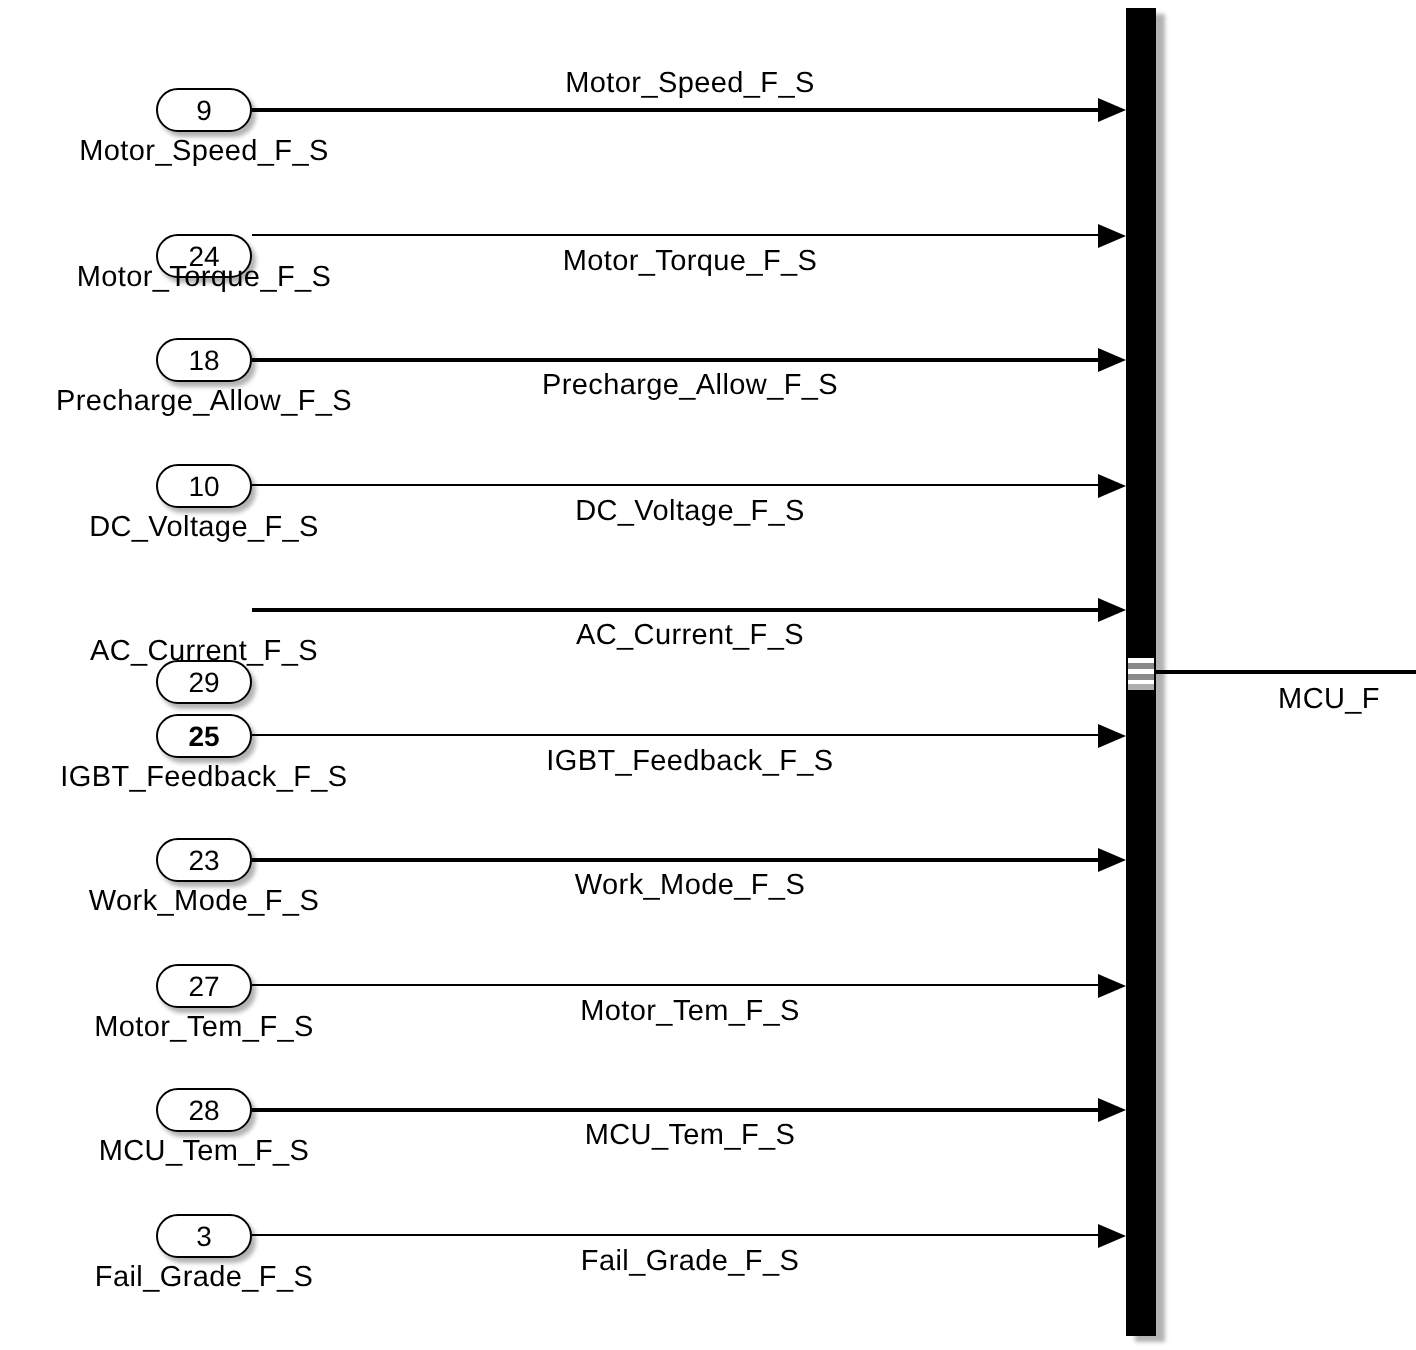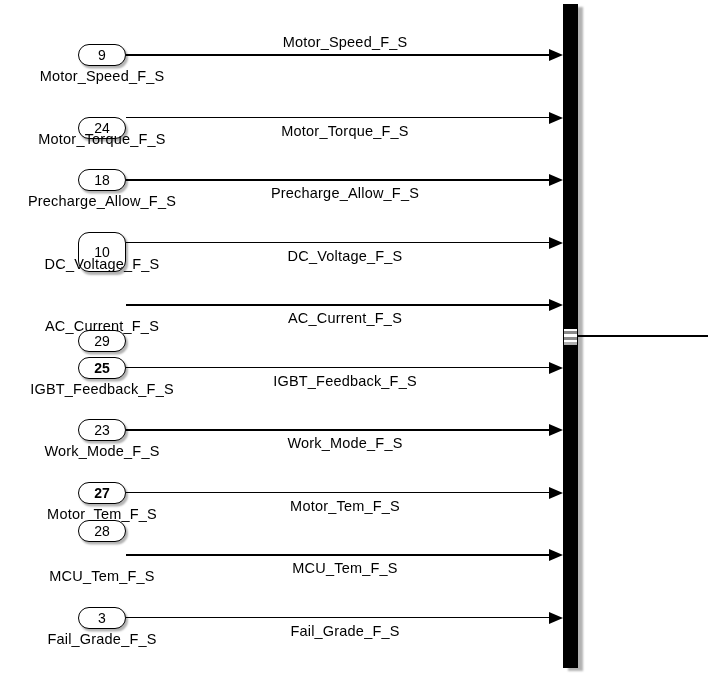--- a/index.html
+++ b/index.html
@@ -88,21 +88,21 @@
       <div class="wire" style="left: 126px; top: 116.75px; width: 423px;"></div>
       <div class="arrow" style="left: 549px; top: 111.5px;"></div>
       <div class="signal-label" style="left: 185px; top: 122.5px; width: 320px;">Motor_Torque_F_S</div>
       <div class="inport" style="left: 78px; top: 169px; width: 48px; height: 22px;">
         <span class="inport-num">18</span>
       </div>
       <div class="block-label" style="left: -48px; top: 193px; width: 300px;">Precharge_Allow_F_S</div>
       <div class="wire" style="left: 126px; top: 179.25px; width: 423px;"></div>
       <div class="arrow" style="left: 549px; top: 174px;"></div>
       <div class="signal-label" style="left: 185px; top: 185px; width: 320px;">Precharge_Allow_F_S</div>
-      <div class="inport" style="left: 78px; top: 231.5px; width: 48px; height: 40px;">
+      <div class="inport" style="left: 78px; top: 231.5px; width: 48px; height: 22px;">
         <span class="inport-num">10</span>
       </div>
       <div class="block-label" style="left: -48px; top: 255.5px; width: 300px;">DC_Voltage_F_S</div>
       <div class="wire" style="left: 126px; top: 241.75px; width: 423px;"></div>
       <div class="arrow" style="left: 549px; top: 236.5px;"></div>
       <div class="signal-label" style="left: 185px; top: 247.5px; width: 320px;">DC_Voltage_F_S</div>
       <div class="inport" style="left: 78px; top: 294px; width: 48px; height: 22px; margin-top: 36px;">
         <span class="inport-num">29</span>
       </div>
       <div class="block-label" style="left: -48px; top: 318px; width: 300px;">AC_Current_F_S</div>
@@ -116,41 +116,42 @@
       <div class="wire" style="left: 126px; top: 366.75px; width: 423px;"></div>
       <div class="arrow" style="left: 549px; top: 361.5px;"></div>
       <div class="signal-label" style="left: 185px; top: 372.5px; width: 320px;">IGBT_Feedback_F_S</div>
       <div class="inport" style="left: 78px; top: 419px; width: 48px; height: 22px;">
         <span class="inport-num">23</span>
       </div>
       <div class="block-label" style="left: -48px; top: 443px; width: 300px;">Work_Mode_F_S</div>
       <div class="wire" style="left: 126px; top: 429.25px; width: 423px;"></div>
       <div class="arrow" style="left: 549px; top: 424px;"></div>
       <div class="signal-label" style="left: 185px; top: 435px; width: 320px;">Work_Mode_F_S</div>
-      <div class="inport" style="left: 78px; top: 481.5px; width: 48px; height: 22px; font-weight: bold;">
+      <div class="inport" style="left: 78px; top: 481.5px; width: 48px; height: 22px;">
         <span class="inport-num">27</span>
       </div>
       <div class="block-label" style="left: -48px; top: 505.5px; width: 300px;">Motor_Tem_F_S</div>
       <div class="wire" style="left: 126px; top: 491.75px; width: 423px;"></div>
       <div class="arrow" style="left: 549px; top: 486.5px;"></div>
       <div class="signal-label" style="left: 185px; top: 497.5px; width: 320px;">Motor_Tem_F_S</div>
-      <div class="inport" style="left: 78px; top: 520px; width: 48px; height: 22px; text-align: center;">
+      <div class="inport" style="left: 78px; top: 544px; width: 48px; height: 22px; text-align: center;">
         <span class="inport-num">28</span>
       </div>
       <div class="block-label" style="left: -48px; top: 568px; width: 300px;">MCU_Tem_F_S</div>
       <div class="wire" style="left: 126px; top: 554.25px; width: 423px;"></div>
       <div class="arrow" style="left: 549px; top: 549px;"></div>
       <div class="signal-label" style="left: 185px; top: 560px; width: 320px;">MCU_Tem_F_S</div>
       <div class="inport" style="left: 78px; top: 606.5px; width: 48px; height: 22px;">
         <span class="inport-num">3</span>
       </div>
       <div class="block-label" style="left: -48px; top: 630.5px; width: 300px;">Fail_Grade_F_S</div>
       <div class="wire" style="left: 126px; top: 616.75px; width: 423px;"></div>
       <div class="arrow" style="left: 549px; top: 611.5px;"></div>
       <div class="signal-label" style="left: 185px; top: 622.5px; width: 320px;">Fail_Grade_F_S</div>
     </div>
 
   <div class="bus-bar">
     <div class="bus-icon"></div>
   </div>
 
   <div class="wire out-wire"></div>
+  <div class="signal-label out-label">MCU_F</div>
 </div>
 
 </body></html>

